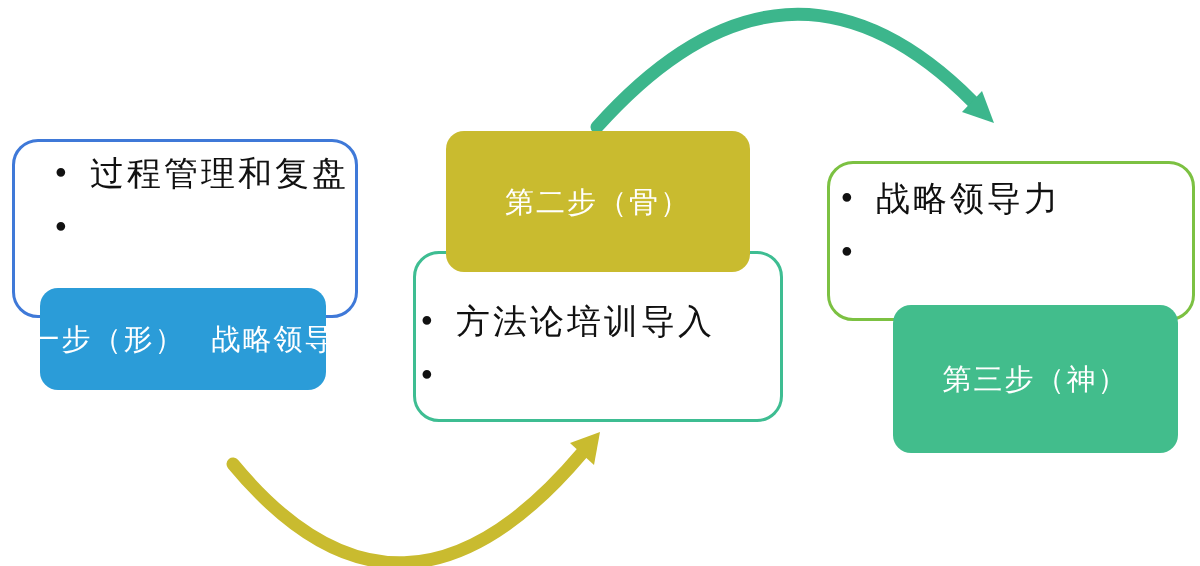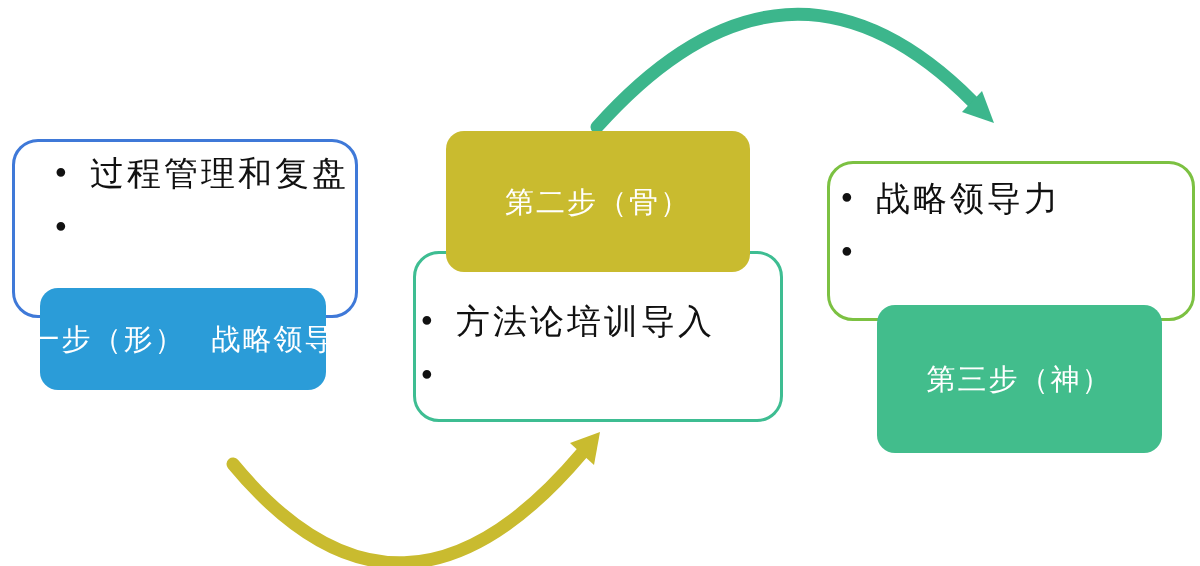--- a/index.html
+++ b/index.html
@@ -74,21 +74,21 @@
     flex-direction: row;
     justify-content: center;
     align-items: center;
     gap: 26px;
     text-align: center;
     box-sizing: border-box;
   }
   .label-box .label-line { line-height: 44px; white-space: nowrap; }
   .label-box.f-blue   { background: var(--blue-fill); }
   .label-box.f-yellow { background: var(--yellow-fill); }
-  .label-box.f-green  { background: var(--green-fill); }
+  .label-box.f-green  { background: var(--green-fill); margin-left: 16px; }
 
   
   #step1-detail { left: 12px;  top: 139px; width: 346px; height: 179px; }
   #step1-bullets{ left: 52px;  top: 147px; }
   #step1-label  { left: 40px;  top: 288px; width: 286px; height: 102px; }
 
   #step2-label  { left: 446px; top: 131px; width: 304px; height: 141px; }
   #step2-detail { left: 413px; top: 251px; width: 370px; height: 171px; }
   #step2-bullets{ left: 418px; top: 295px; }
 

